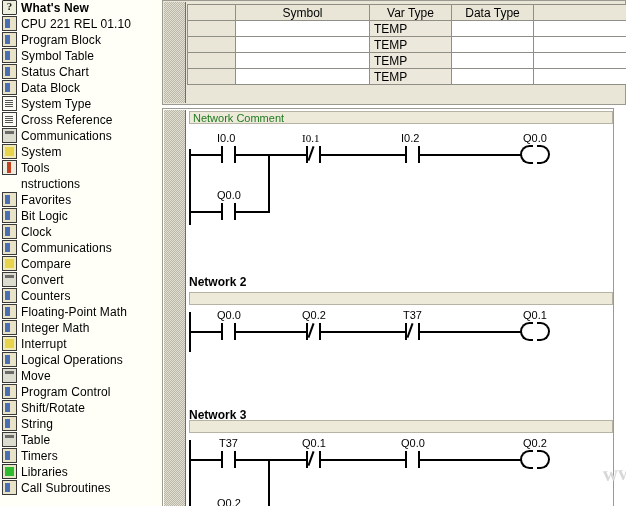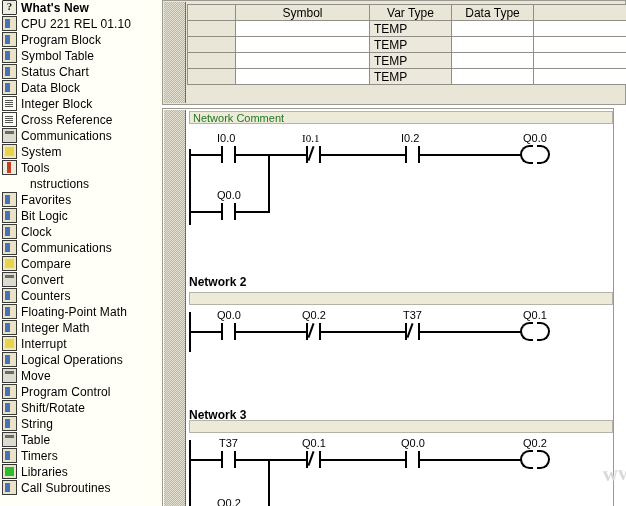--- a/index.html
+++ b/index.html
@@ -25,21 +25,21 @@
     display:flex;align-items:flex-start;
   }
   .tree-item .ico{
     width:13px;height:13px;margin-right:4px;flex:0 0 13px;
     position:relative;
   }
   .tree-item .lbl{
     font-size:12px;color:#000;letter-spacing:0.1px;
   }
   .tree-item.bold .lbl{font-weight:bold;}
-  .tree-item.noindent{padding-left:17px;}
+  .tree-item.noindent{padding-left:8px;}
   .tree-item.noindent .lbl{margin-left:-4px;}
   .ico-blue{background:#e9e4c8;border:1px solid #3a3a3a;}
   .ico-blue:after{content:"";position:absolute;left:2px;top:2px;width:5px;bottom:2px;
      background:#4a6fb5;}
   .ico-gray{background:#dcdcd0;border:1px solid #3a3a3a;}
   .ico-gray:after{content:"";position:absolute;left:2px;top:2px;right:2px;height:3px;background:#6b6b6b;}
   .ico-page{background:#fbfbf4;border:1px solid #3a3a3a;}
   .ico-page:after{content:"";position:absolute;left:2px;top:3px;right:3px;height:1px;
      box-shadow:0 2px 0 #555,0 4px 0 #555,0 6px 0 #555;background:#555;}
   .ico-green{background:#e6e6c8;border:1px solid #2f2f2f;}
@@ -198,21 +198,21 @@
       <span class="lbl">Status Chart</span>
     </div>
 
     <div class="tree-item">
       <span class="ico ico-blue"></span>
       <span class="lbl">Data Block</span>
     </div>
 
     <div class="tree-item">
       <span class="ico ico-page"></span>
-      <span class="lbl">Integer Block</span>
+      <span class="lbl">System Type</span>
     </div>
 
     <div class="tree-item">
       <span class="ico ico-page"></span>
       <span class="lbl">Cross Reference</span>
     </div>
 
     <div class="tree-item">
       <span class="ico ico-gray"></span>
       <span class="lbl">Communications</span>

